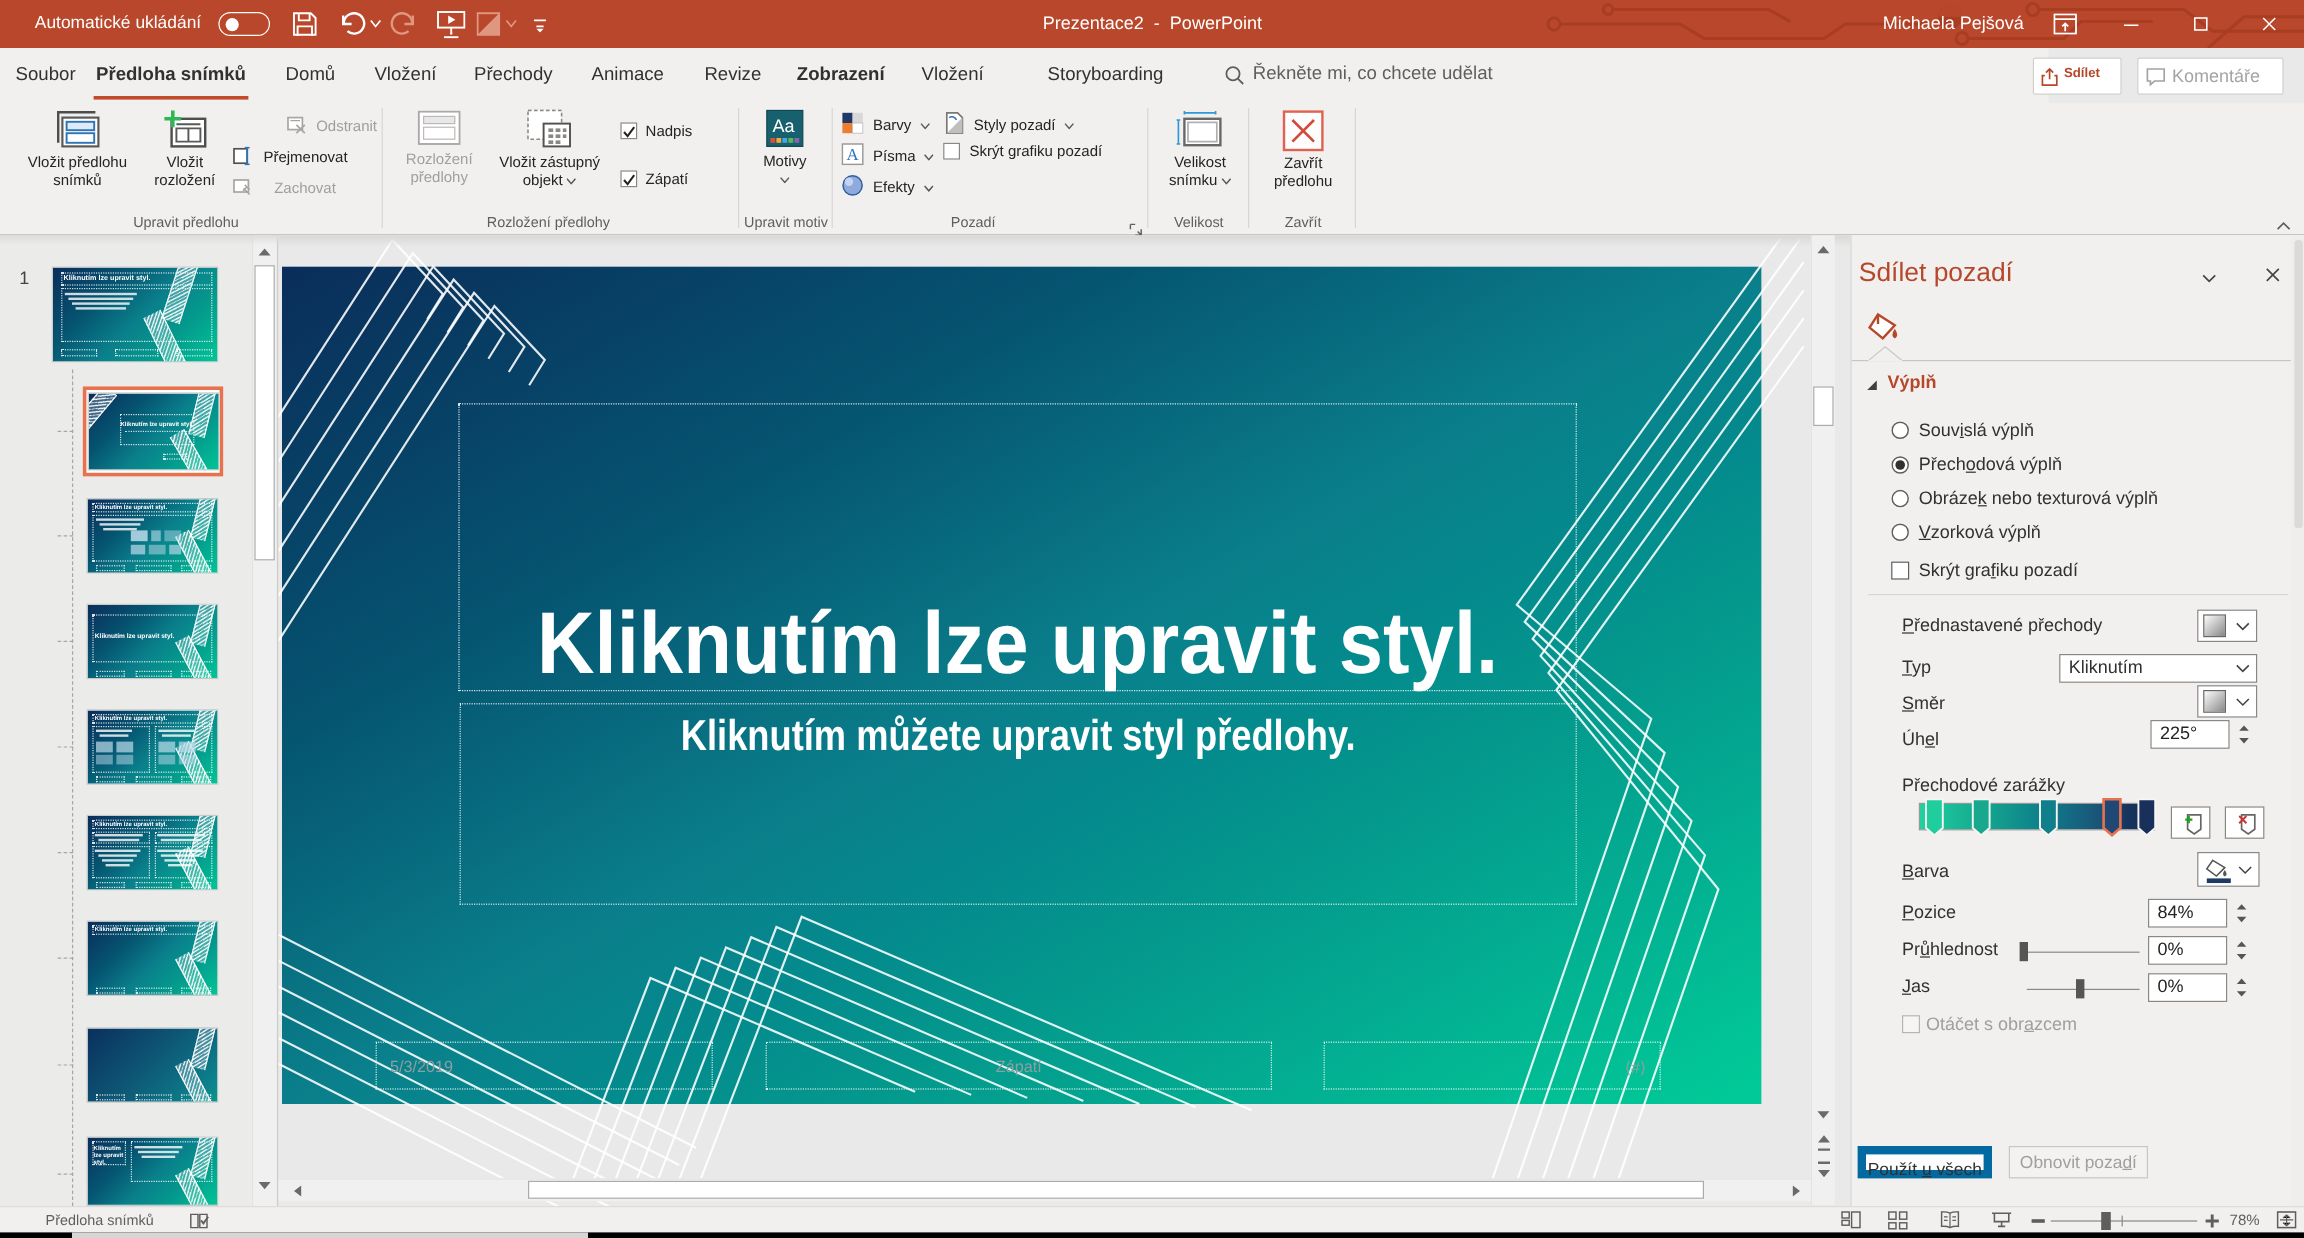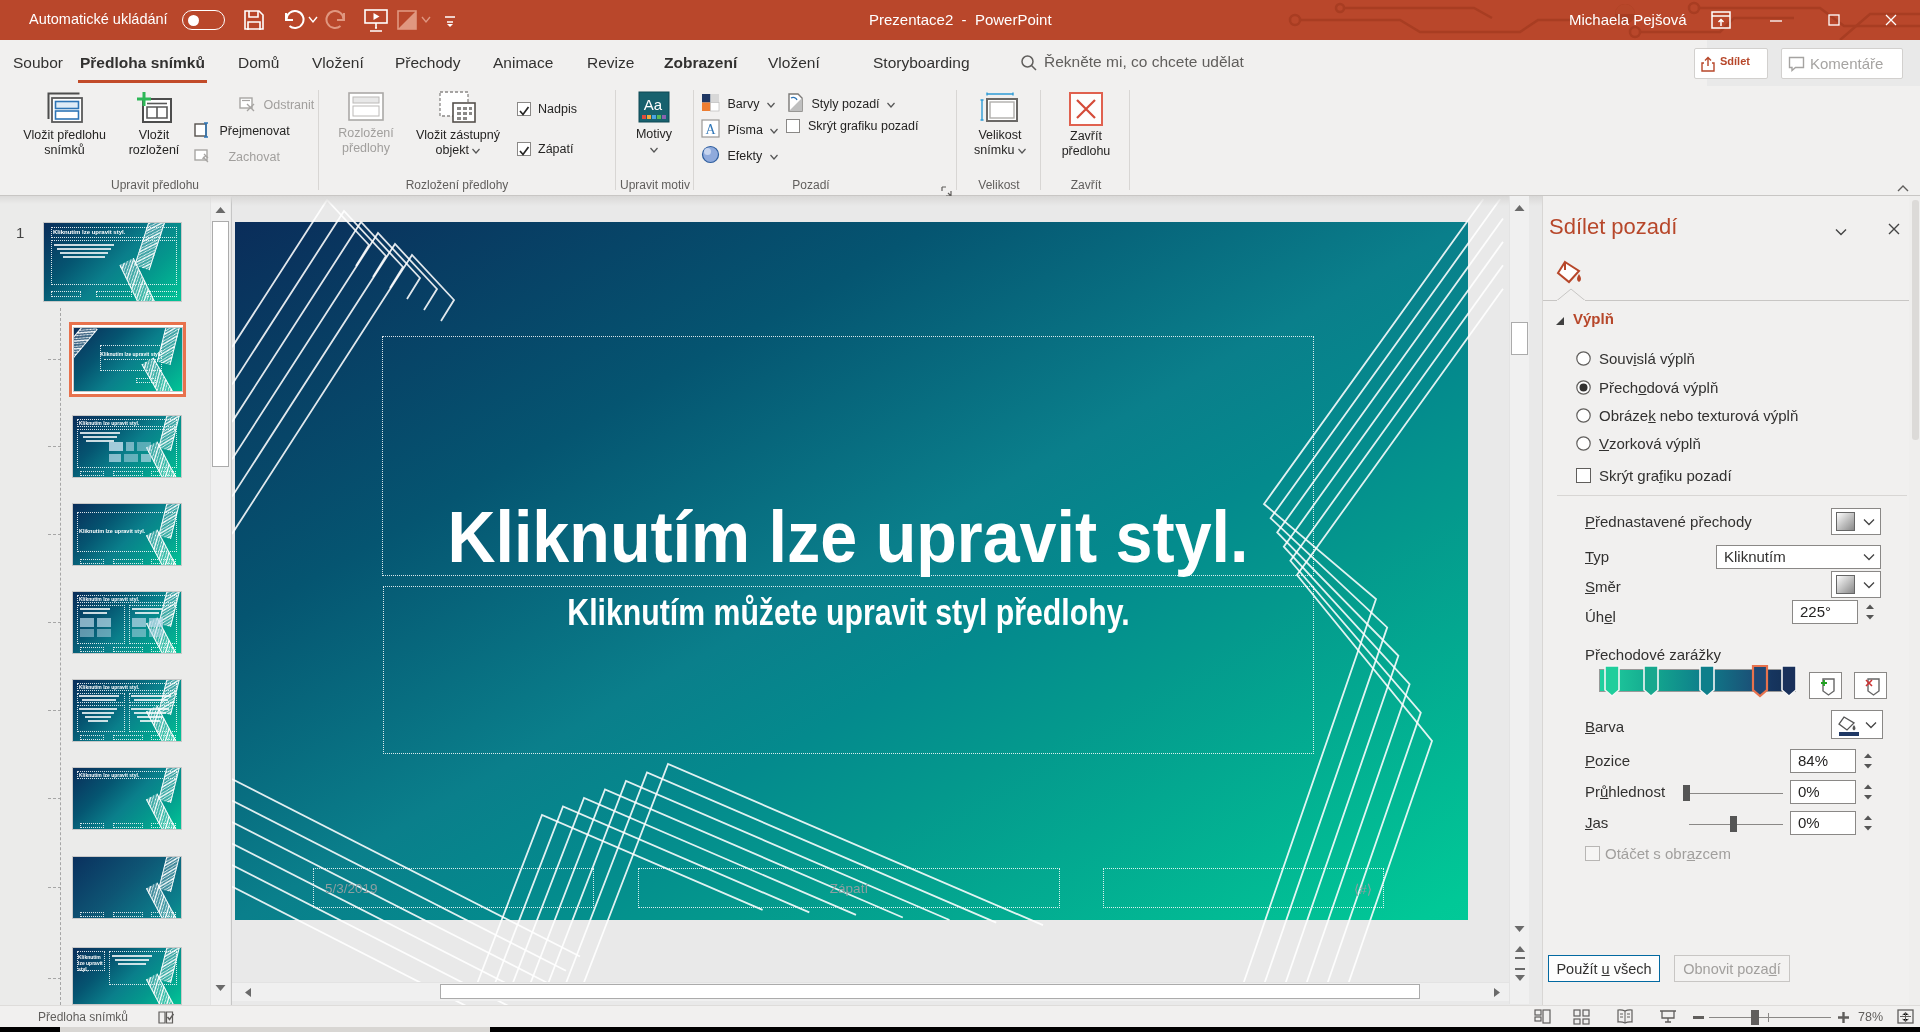--- a/index.html
+++ b/index.html
@@ -717,21 +717,21 @@
     <div class="abs" style="left:146px;top:628px;width:94px;height:1px;background:#8A8886;"></div>
     <div class="abs" style="left:187px;top:620px;width:7px;height:16px;background:#555;"></div>
     <div class="abs" style="left:247px;top:615px;width:66px;height:24px;background:#fff;border:1px solid #8A8886;"></div>
       <div class="abs" style="left:255px;top:618px;font-size:15px;color:#252423;">0%</div>
       <svg class="abs" style="left:319px;top:617px" width="12" height="20">
         <path d="M2 7 L6 2.5 L10 7 z" fill="#555"></path>
         <path d="M2 13 L6 17.5 L10 13 z" fill="#555"></path>
       </svg>
     <div class="abs" style="left:42px;top:650px;width:15px;height:15px;background:#F6F5F4;border:1px solid #B8B6B4;"></div>
     <div class="abs" style="left:62px;top:649px;font-size:15px;color:#A19F9D;">Otáčet s obr<u>a</u>zcem</div>
-    <div class="abs" style="left:5px;top:759px;width:112px;height:27px;background:#FDFDFD;border:1px solid #0369a1;font-size:14.5px;text-align:center;line-height:26px;">Použít <u>u</u> všech</div>
+    <div class="abs" style="left:5px;top:759px;width:112px;height:27px;background:#FDFDFD;border:7px solid #0369a1;font-size:14.5px;text-align:center;line-height:26px;">Použít <u>u</u> všech</div>
     <div class="abs" style="left:131px;top:759px;width:116px;height:27px;background:#F3F2F1;border:1px solid #C8C6C4;font-size:14.5px;color:#A19F9D;text-align:center;line-height:26px;">Obnovit poza<u>d</u>í</div>
     <div class="abs" style="left:366px;top:0;width:12px;height:809px;background:#EFEEED;"></div>
     <div class="abs" style="left:369px;top:4px;width:7px;height:240px;background:#DCDAD8;border-radius:3px;"></div>
   </div>
   <div id="statusbar">
     <span class="abs" style="left:38px;top:4px;">Předloha snímků</span>
     <svg class="abs" style="left:158px;top:4px" width="18" height="15" viewBox="0 0 18 15">
       <path d="M1 2 h6 v11 h-6 z M8.5 2 h6 v11 h-6 z" fill="none" stroke="#605E5C" stroke-width="1.2"></path>
       <path d="M9.5 7 l2 2.5 l4 -5.5" fill="none" stroke="#605E5C" stroke-width="1.5"></path>
     </svg>

